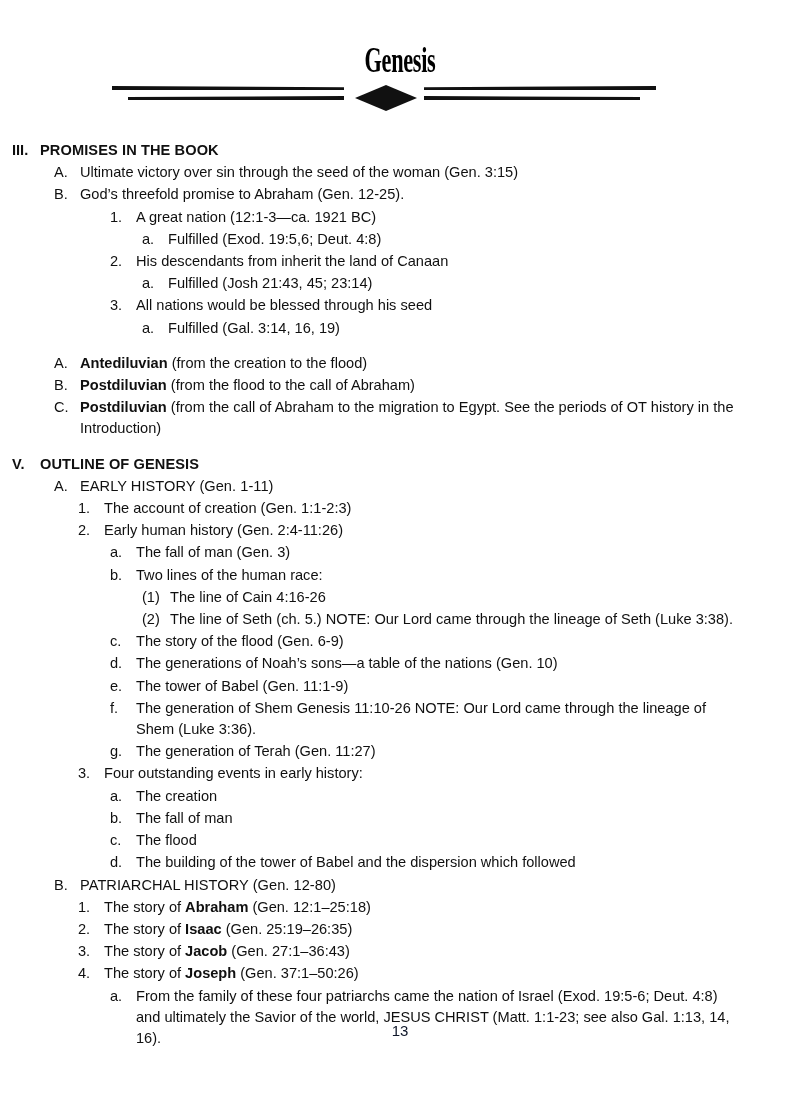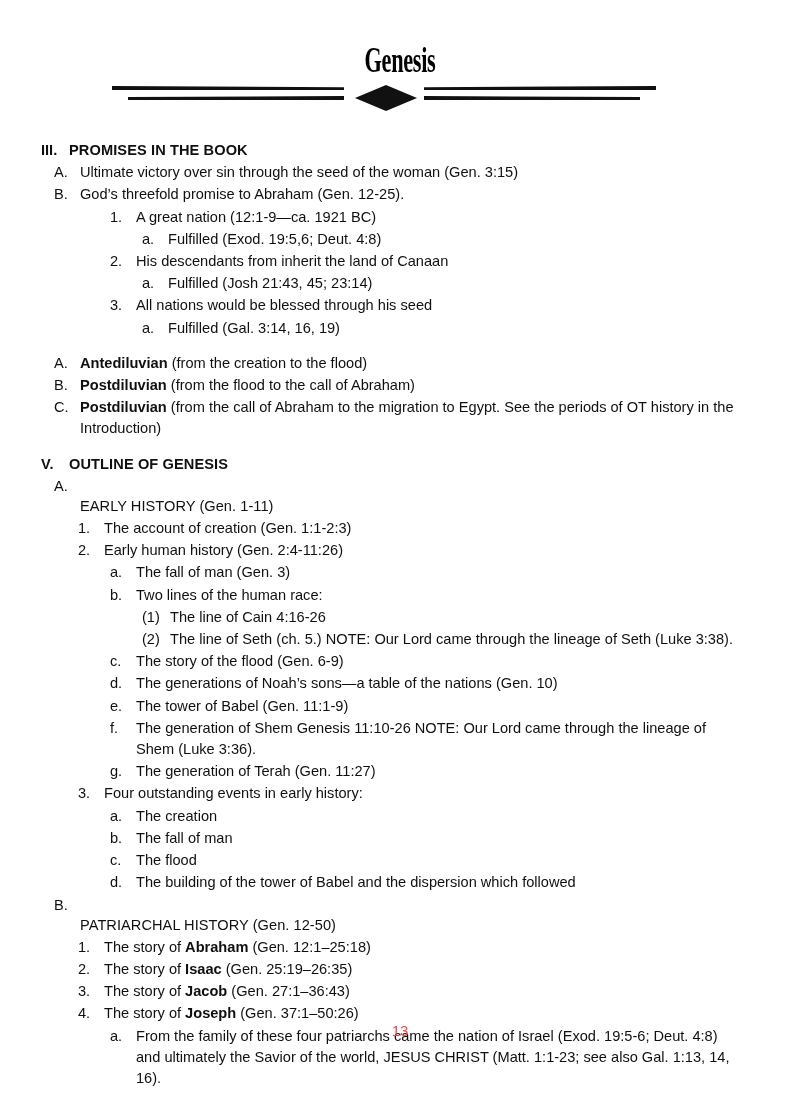--- a/index.html
+++ b/index.html
@@ -82,50 +82,50 @@
     flex: 0 0 auto;
     text-align: left;
   }
   .content {
     flex: 1 1 auto;
     padding-right: 55px;
   }
   .sec-gap { height: 13px; }
 
   
-  .lvl-roman  { margin-left: 41px;  }
+  .lvl-roman  { margin-left: 12px;  }
   .lvl-roman  > .marker { width: 28px; }
   .lvl-alpha  { margin-left: 54px;  }
   .lvl-alpha  > .marker { width: 26px; }
   .lvl-num-deep { margin-left: 110px; }
   .lvl-num-deep > .marker { width: 26px; }
   .lvl-num    { margin-left: 78px;  }
   .lvl-num    > .marker { width: 26px; }
   .lvl-let-deep { margin-left: 142px; }
   .lvl-let-deep > .marker { width: 26px; }
   .lvl-let    { margin-left: 110px; }
   .lvl-let    > .marker { width: 26px; }
   .lvl-paren  { margin-left: 142px; }
   .lvl-paren  > .marker { width: 28px; }
 
   .bold { font-weight: 700; }
   .heading .marker,
   .heading .content { font-weight: 700; }
   .heading .content { letter-spacing: 0.1px; }
-  .caps-sub .content { letter-spacing: 0.05px; margin-top: 20px; }
+  .caps-sub .content { letter-spacing: 0.05px; }
 
   
   .folio {
     position: absolute;
     left: 0;
     top: 1022px;
     width: 800px;
     text-align: center;
     font-size: 15px;
-    color: #ef4444;
+    color: #0f172a;
   }
 </style>
 </head>
 <body>
 
 <div class="masthead">
   <div class="book-title">Genesis</div>
   <div class="rule-band">
     <div class="rule top-left"></div>
     <div class="rule bot-left"></div>
@@ -143,21 +143,21 @@
     <div class="row lvl-alpha">
       <span class="marker">A.</span>
       <span class="content"><span>Ultimate victory over sin through the seed of the woman (Gen. 3:15)</span></span>
     </div>
     <div class="row lvl-alpha">
       <span class="marker">B.</span>
       <span class="content"><span>God’s threefold promise to Abraham (Gen. 12-25).</span></span>
     </div>
     <div class="row lvl-num-deep">
       <span class="marker">1.</span>
-      <span class="content"><span>A great nation (12:1-9—ca. 1921 BC)</span></span>
+      <span class="content"><span>A great nation (12:1-3—ca. 1921 BC)</span></span>
     </div>
     <div class="row lvl-let-deep">
       <span class="marker">a.</span>
       <span class="content"><span>Fulfilled (Exod. 19:5,6; Deut. 4:8)</span></span>
     </div>
     <div class="row lvl-num-deep">
       <span class="marker">2.</span>
       <span class="content"><span>His descendants from inherit the land of Canaan</span></span>
     </div>
     <div class="row lvl-let-deep">
@@ -253,21 +253,21 @@
     <div class="row lvl-let">
       <span class="marker">c.</span>
       <span class="content"><span>The flood</span></span>
     </div>
     <div class="row lvl-let">
       <span class="marker">d.</span>
       <span class="content"><span>The building of the tower of Babel and the dispersion which followed</span></span>
     </div>
     <div class="row lvl-alpha caps-sub">
       <span class="marker">B.</span>
-      <span class="content"><span>PATRIARCHAL HISTORY (Gen. 12-50)</span></span>
+      <span class="content"><span>PATRIARCHAL HISTORY (Gen. 12-80)</span></span>
     </div>
     <div class="row lvl-num">
       <span class="marker">1.</span>
       <span class="content"><span>The story of </span><span class="bold">Abraham</span><span> (Gen. 12:1–25:18)</span></span>
     </div>
     <div class="row lvl-num">
       <span class="marker">2.</span>
       <span class="content"><span>The story of </span><span class="bold">Isaac</span><span> (Gen. 25:19–26:35)</span></span>
     </div>
     <div class="row lvl-num">

